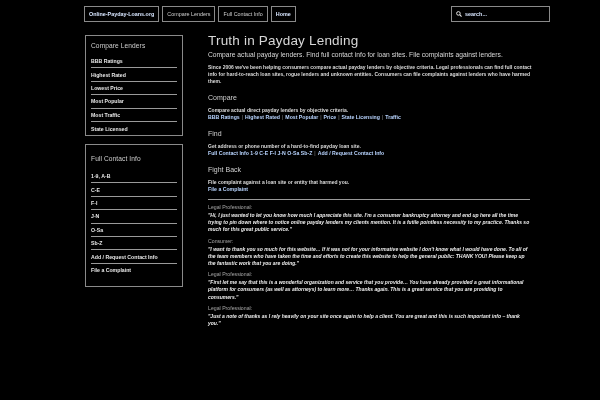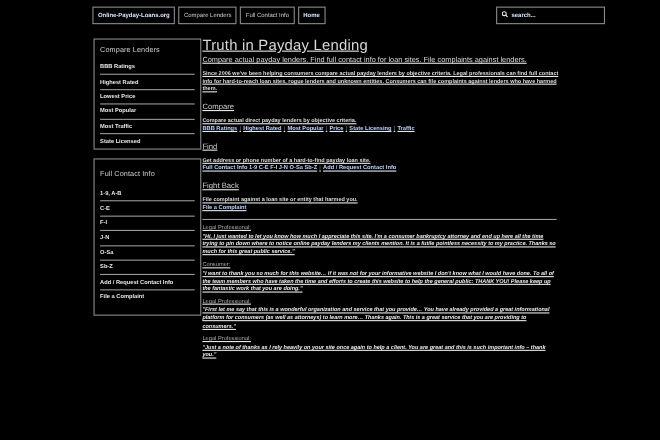--- a/index.html
+++ b/index.html
@@ -49,21 +49,21 @@
       padding: 2px 0 6px 0;
     }
     .sidebox .item {
       font-size: 5.2px; font-weight: bold; color: #e8e8e8;
       height: 13.4px; display: flex; align-items: center;
       border-bottom: 1px solid #9a9a9a;
     }
     .sidebox .item:last-child { border-bottom: none; }
 
     
-    .main { position: absolute; left: 184px; top: 33px; width: 324px; text-decoration: underline; }
+    .main { position: absolute; left: 208px; top: 33px; width: 324px; }
     .title { font-size: 13.5px; color: #d8d8d8; letter-spacing: 0.2px; line-height: 15px; font-weight: normal; }
     .subtitle { font-size: 6.7px; color: #dadada; line-height: 8px; margin-top: 3px; }
     .para { font-size: 5px; font-weight: bold; color: #dcdcdc; line-height: 7px; margin-top: 5px; }
     .section-h { font-size: 7px; color: #cfcfcf; margin-top: 8px; line-height: 9px; }
     .section-p { font-size: 5px; font-weight: bold; color: #dcdcdc; margin-top: 5px; line-height: 7px; }
     .links { font-size: 5.2px; line-height: 7px; color: #8a8a8a; }
     .links .sep { color: #888; font-weight: normal; padding: 0 2px; }
     .hr { border-top: 1px solid #9a9a9a; margin: 6px 0 4px 0; width: 322px; }
     .testi { margin-top: 4px; }
     .testi .who { font-size: 5.2px; color: #a8a8a8; line-height: 7px; }

